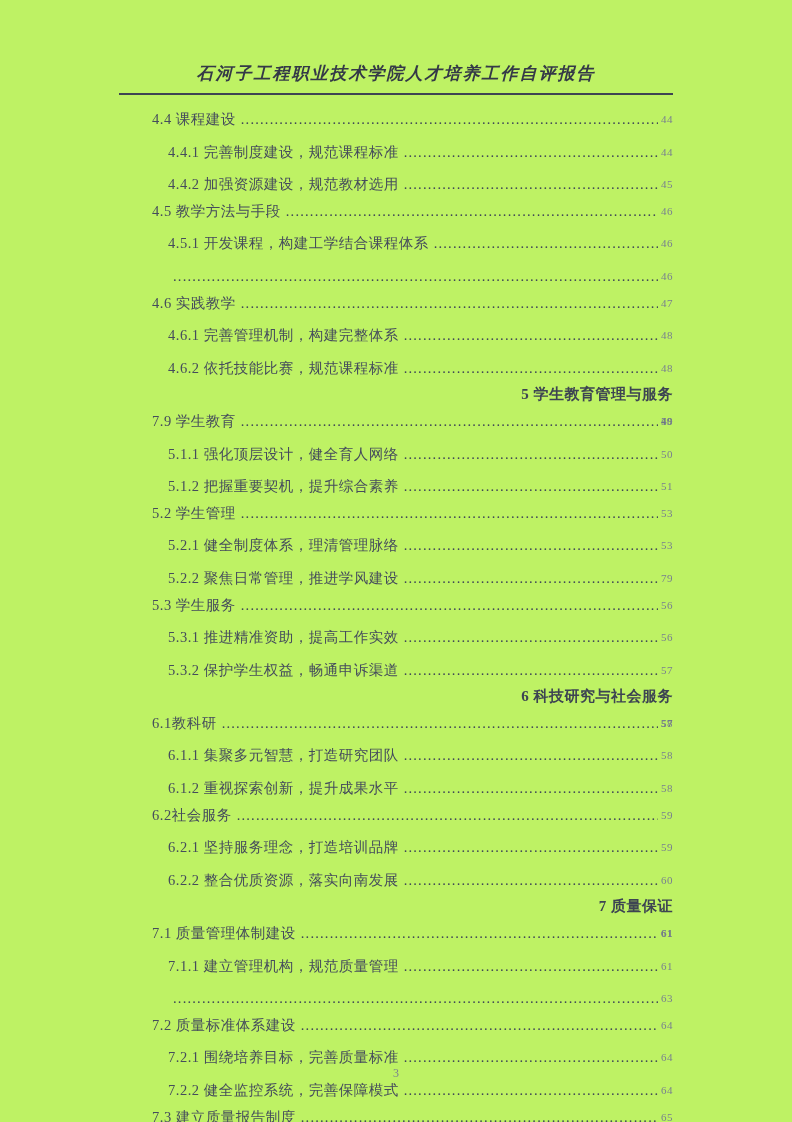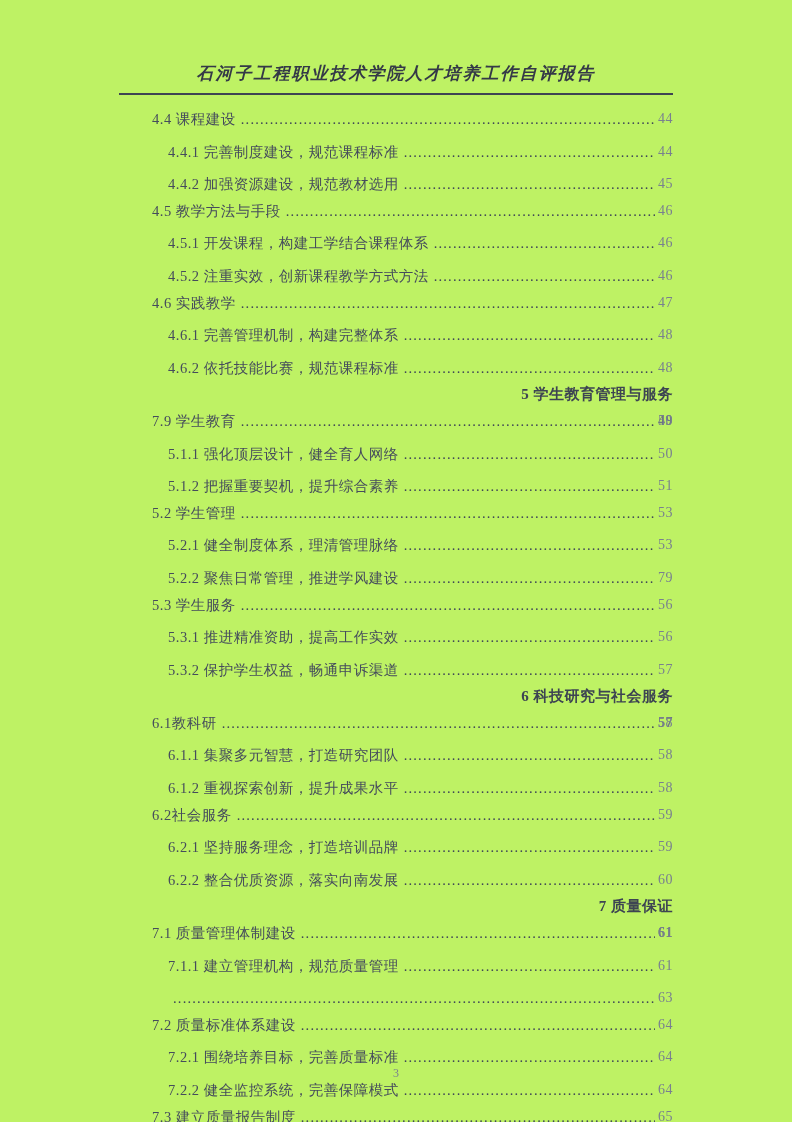--- a/index.html
+++ b/index.html
@@ -72,21 +72,21 @@
   }
   .toc-row.level-1 .toc-leader {
     letter-spacing: 2.5px;
     font-weight: bold;
     color: #39404e;
   }
   .toc-page {
     flex: 0 0 auto;
     color: #79808f;
     font-weight: normal;
-    font-size: 14px;
+    font-size: 11px;
     letter-spacing: 0.5px;
   }
   .toc-row.level-1 .toc-page {
     font-weight: bold;
     color: #6d7484;
     margin-left: 8px;
   }
   .page-footer {
     position: absolute;
     left: 0;
@@ -132,21 +132,20 @@
     <span class="toc-text">4.5 教学方法与手段</span>
     <span class="toc-leader" aria-hidden="true">................................................................................................................................................................................................................................................................................................................................................................................................................</span>
     <span class="toc-page">46</span>
   </div>
         <div class="toc-row level-3">
     <span class="toc-text">4.5.1 开发课程，构建工学结合课程体系</span>
     <span class="toc-leader" aria-hidden="true">................................................................................................................................................................................................................................................................................................................................................................................................................</span>
     <span class="toc-page">46</span>
   </div>
         <div class="toc-row level-3">
-    <span class="toc-text">4.5.2 注重实效，创新课程教学方式方法</span>
     <span class="toc-leader" aria-hidden="true">................................................................................................................................................................................................................................................................................................................................................................................................................</span>
     <span class="toc-page">46</span>
   </div>
         <div class="toc-row level-2">
     <span class="toc-text">4.6 实践教学</span>
     <span class="toc-leader" aria-hidden="true">................................................................................................................................................................................................................................................................................................................................................................................................................</span>
     <span class="toc-page">47</span>
   </div>
         <div class="toc-row level-3">
     <span class="toc-text">4.6.1 完善管理机制，构建完整体系</span>

